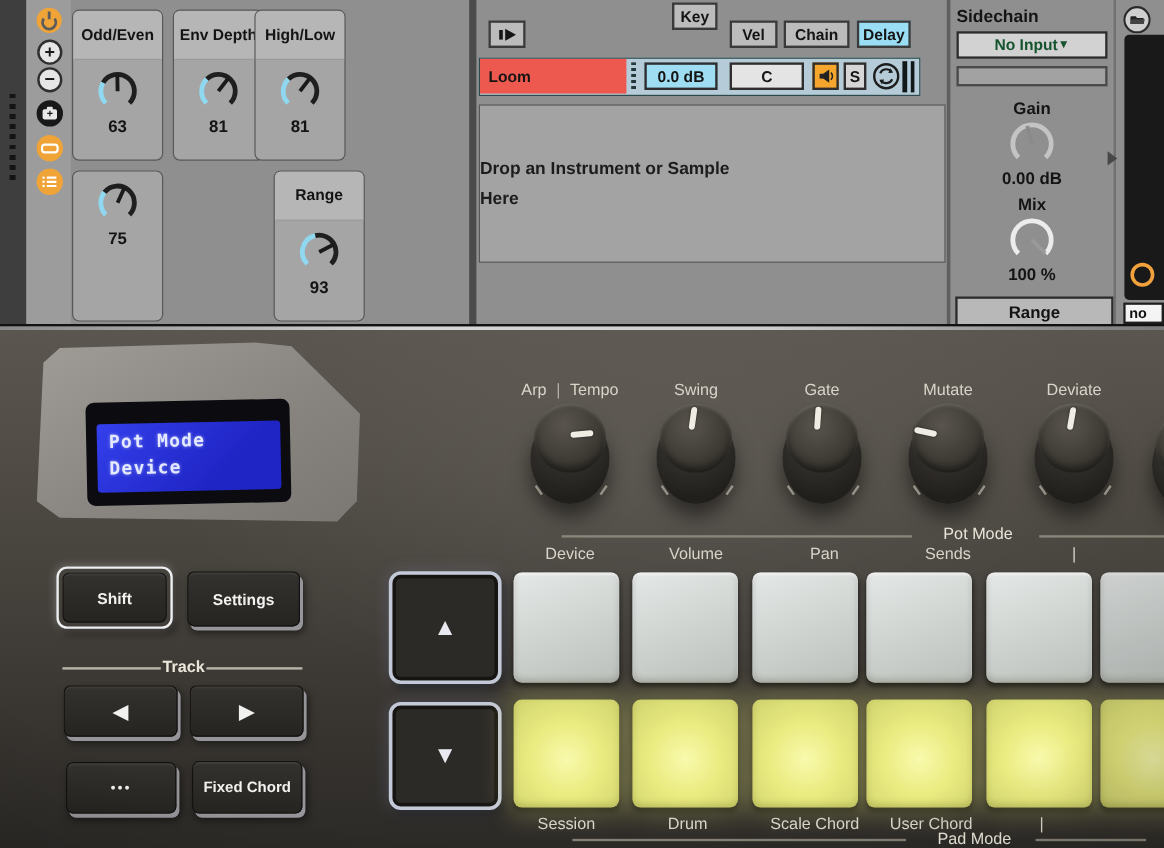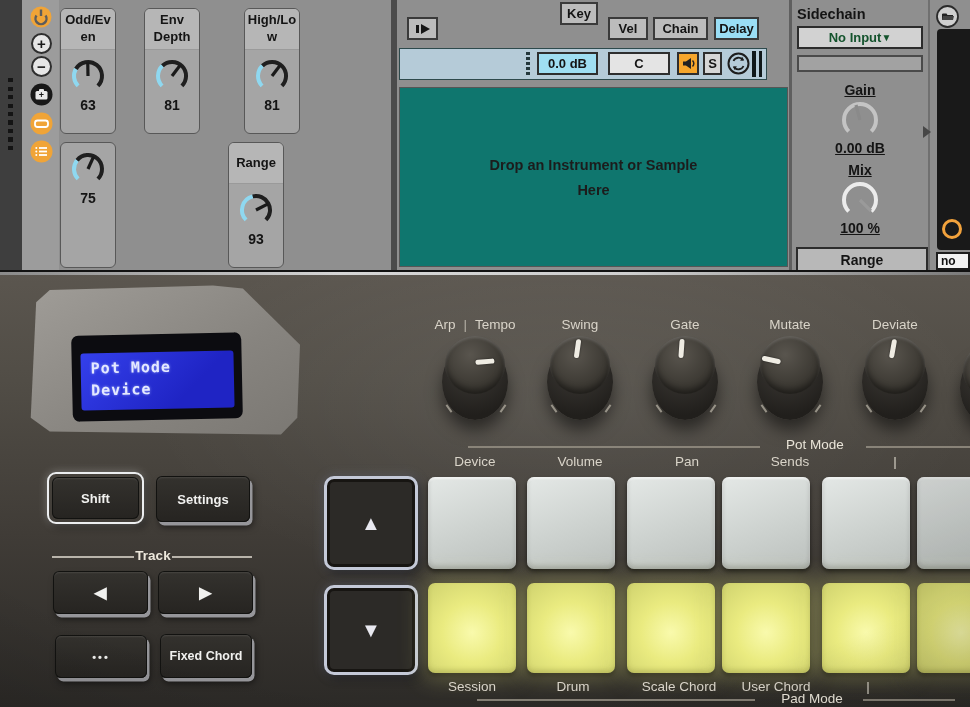--- a/index.html
+++ b/index.html
@@ -11,21 +11,21 @@
   .ableton{left:0;top:0;width:970px;height:272px;background:#8f8f8f;}
   .rack-edge{left:0;top:0;width:22px;height:270px;background:#3e3e3e;}
   .rack-dots{left:8px;top:78px;width:5px;height:76px;
     background:repeating-linear-gradient(#141414 0 4px,transparent 4px 8.5px);}
   .ctrl-col{left:22px;top:0;width:37px;height:270px;background:#9c9c9c;}
   .circle-btn{border-radius:50%;display:flex;align-items:center;justify-content:center;
     font-weight:700;box-sizing:border-box;}
   .white-btn{background:#e6e6e6;border:2px solid #2e2e2e;color:#1a1a1a;font-size:15px;line-height:1;}
   .sec-divider{left:0;top:270px;width:970px;height:2px;background:#121212;}
 
-  .macro{border:1px solid #585858;border-radius:6px;background:#a5a5a5;width:56px;height:126px;
+  .macro{border:1px solid #585858;border-radius:6px;background:#a5a5a5;width:76px;height:126px;
     box-sizing:border-box;overflow:hidden;}
   .macro-head{height:40px;background:#b6b6b6;border-bottom:1px solid #9a9a9a;color:#141414;
     font-size:13px;font-weight:700;line-height:1.3;text-align:center;display:flex;
     align-items:center;justify-content:center;padding:0 2px;word-break:break-word;}
   .macro-knob{display:flex;justify-content:center;margin-top:5px;}
   .macro-val{text-align:center;font-size:14px;font-weight:700;color:#141414;margin-top:0px;}
 
   .vdiv1{left:391px;top:0;width:6px;height:270px;background:#4b4b4b;}
   .vdiv2{left:789px;top:0;width:3px;height:270px;background:#5f5f5f;}
   .vdiv3{left:928px;top:0;width:2px;height:270px;background:#707070;}
@@ -39,27 +39,27 @@
     border:1px solid #2e4a4c;box-sizing:border-box;}
   .chain-name{left:400px;top:49px;width:122px;height:29px;background:#ee594f;color:#141414;
     font-size:13px;font-weight:700;display:flex;align-items:center;padding-left:7px;box-sizing:border-box;}
   .chain-handle{left:526px;top:52px;width:4px;height:24px;
     background:repeating-linear-gradient(#24383c 0 2.5px,transparent 2.5px 5px);}
   .cell{border:2px solid #2e2e2e;box-sizing:border-box;display:flex;align-items:center;
     justify-content:center;font-size:13px;font-weight:700;color:#141414;height:23px;}
   .meter{left:752px;top:51px;width:11px;height:26px;display:flex;gap:3px;}
   .meter div{width:3.5px;height:100%;background:#10181a;}
 
-  .drop-zone{left:399px;top:87px;width:389px;height:180px;background:#0f766e;
+  .drop-zone{left:399px;top:87px;width:389px;height:132px;background:#a3a3a3;
     border:1px solid #565656;box-sizing:border-box;display:flex;flex-direction:column;
-    align-items:center;justify-content:center;gap:9px;}
+    justify-content:center;gap:9px;}
   .drop-zone div{font-size:14.5px;font-weight:700;color:#1c1c1c;}
 
   .sc-label{font-weight:700;color:#141414;font-size:14px;}
-  .sc-center{text-align:center;text-decoration:underline;}
+  .sc-center{text-align:center;}
   .sc-box{box-sizing:border-box;}
   .mute-btn{left:796px;top:247px;width:128px;height:21px;background:#b8b8b8;border:2px solid #2c2c2c;
     font-size:14px;font-weight:700;color:#141414;display:flex;align-items:center;justify-content:center;}
 
   .blk-panel{left:937px;top:29px;width:33px;height:221px;background:#191919;border-radius:4px 0 0 4px;}
   .orange-ring{left:942px;top:219px;width:20px;height:20px;border-radius:50%;border:3px solid #f2a23c;box-sizing:border-box;}
   .no-box{left:936px;top:252px;width:34px;height:18px;background:#f4f4f4;border:2px solid #1e1e1e;
     font-size:12px;font-weight:700;color:#111;display:flex;align-items:center;padding-left:3px;box-sizing:border-box;}
   .fold-tri{left:923px;top:126px;width:0;height:0;border-left:8px solid #474747;
     border-top:6px solid transparent;border-bottom:6px solid transparent;}
@@ -180,21 +180,21 @@
       <div class="macro-head">Env Depth</div>
       <div class="macro-knob">
           <svg width="44" height="42">
             <path d="M12.10 30.90A14 14 0 0 1 12.42 10.79" fill="none" stroke="#8fd8f0" stroke-width="4"></path>
             <path d="M12.42 10.79A14 14 0 0 1 31.90 30.90" fill="none" stroke="#1f1f1f" stroke-width="4"></path>
             <line x1="22" y1="21" x2="30.16297469032875" y2="10.24751916044245" stroke="#1a1a1a" stroke-width="3.2"></line>
           </svg>
         </div>
       <div class="macro-val">81</div>
     </div>
-    <div class="abs macro" style="left:244px;top:8px">
+    <div class="abs macro" style="left:212px;top:8px">
       <div class="macro-head">High/Low</div>
       <div class="macro-knob">
           <svg width="44" height="42">
             <path d="M12.10 30.90A14 14 0 0 1 12.42 10.79" fill="none" stroke="#8fd8f0" stroke-width="4"></path>
             <path d="M12.42 10.79A14 14 0 0 1 31.90 30.90" fill="none" stroke="#1f1f1f" stroke-width="4"></path>
             <line x1="22" y1="21" x2="30.16297469032875" y2="10.24751916044245" stroke="#1a1a1a" stroke-width="3.2"></line>
           </svg>
         </div>
       <div class="macro-val">81</div>
     </div>
@@ -235,20 +235,23 @@
         <span>Vel</span>
       </div>
     <div class="abs hd-btn" style="left:653px;top:17px;width:55px">
         <span>Chain</span>
       </div>
     <div class="abs hd-btn on" style="left:714px;top:17px;width:45px">
         <span>Delay</span>
       </div>
 
     <div class="abs chain-row"></div>
+    <div class="abs chain-name">
+        <span>Loom</span>
+      </div>
     <div class="abs chain-handle"></div>
     <div class="abs cell" style="left:537px;top:52px;width:61px;background:#9fdef2">
         <span>0.0 dB</span>
       </div>
     <div class="abs cell" style="left:608px;top:52px;width:62px;background:#e4e4e4">
         <span>C</span>
       </div>
     <div class="abs cell" style="left:677px;top:52px;width:22px;background:#f6a62c">
       <svg width="13" height="13">
         <rect x="1" y="4.5" width="3.5" height="4" fill="#222"></rect>

